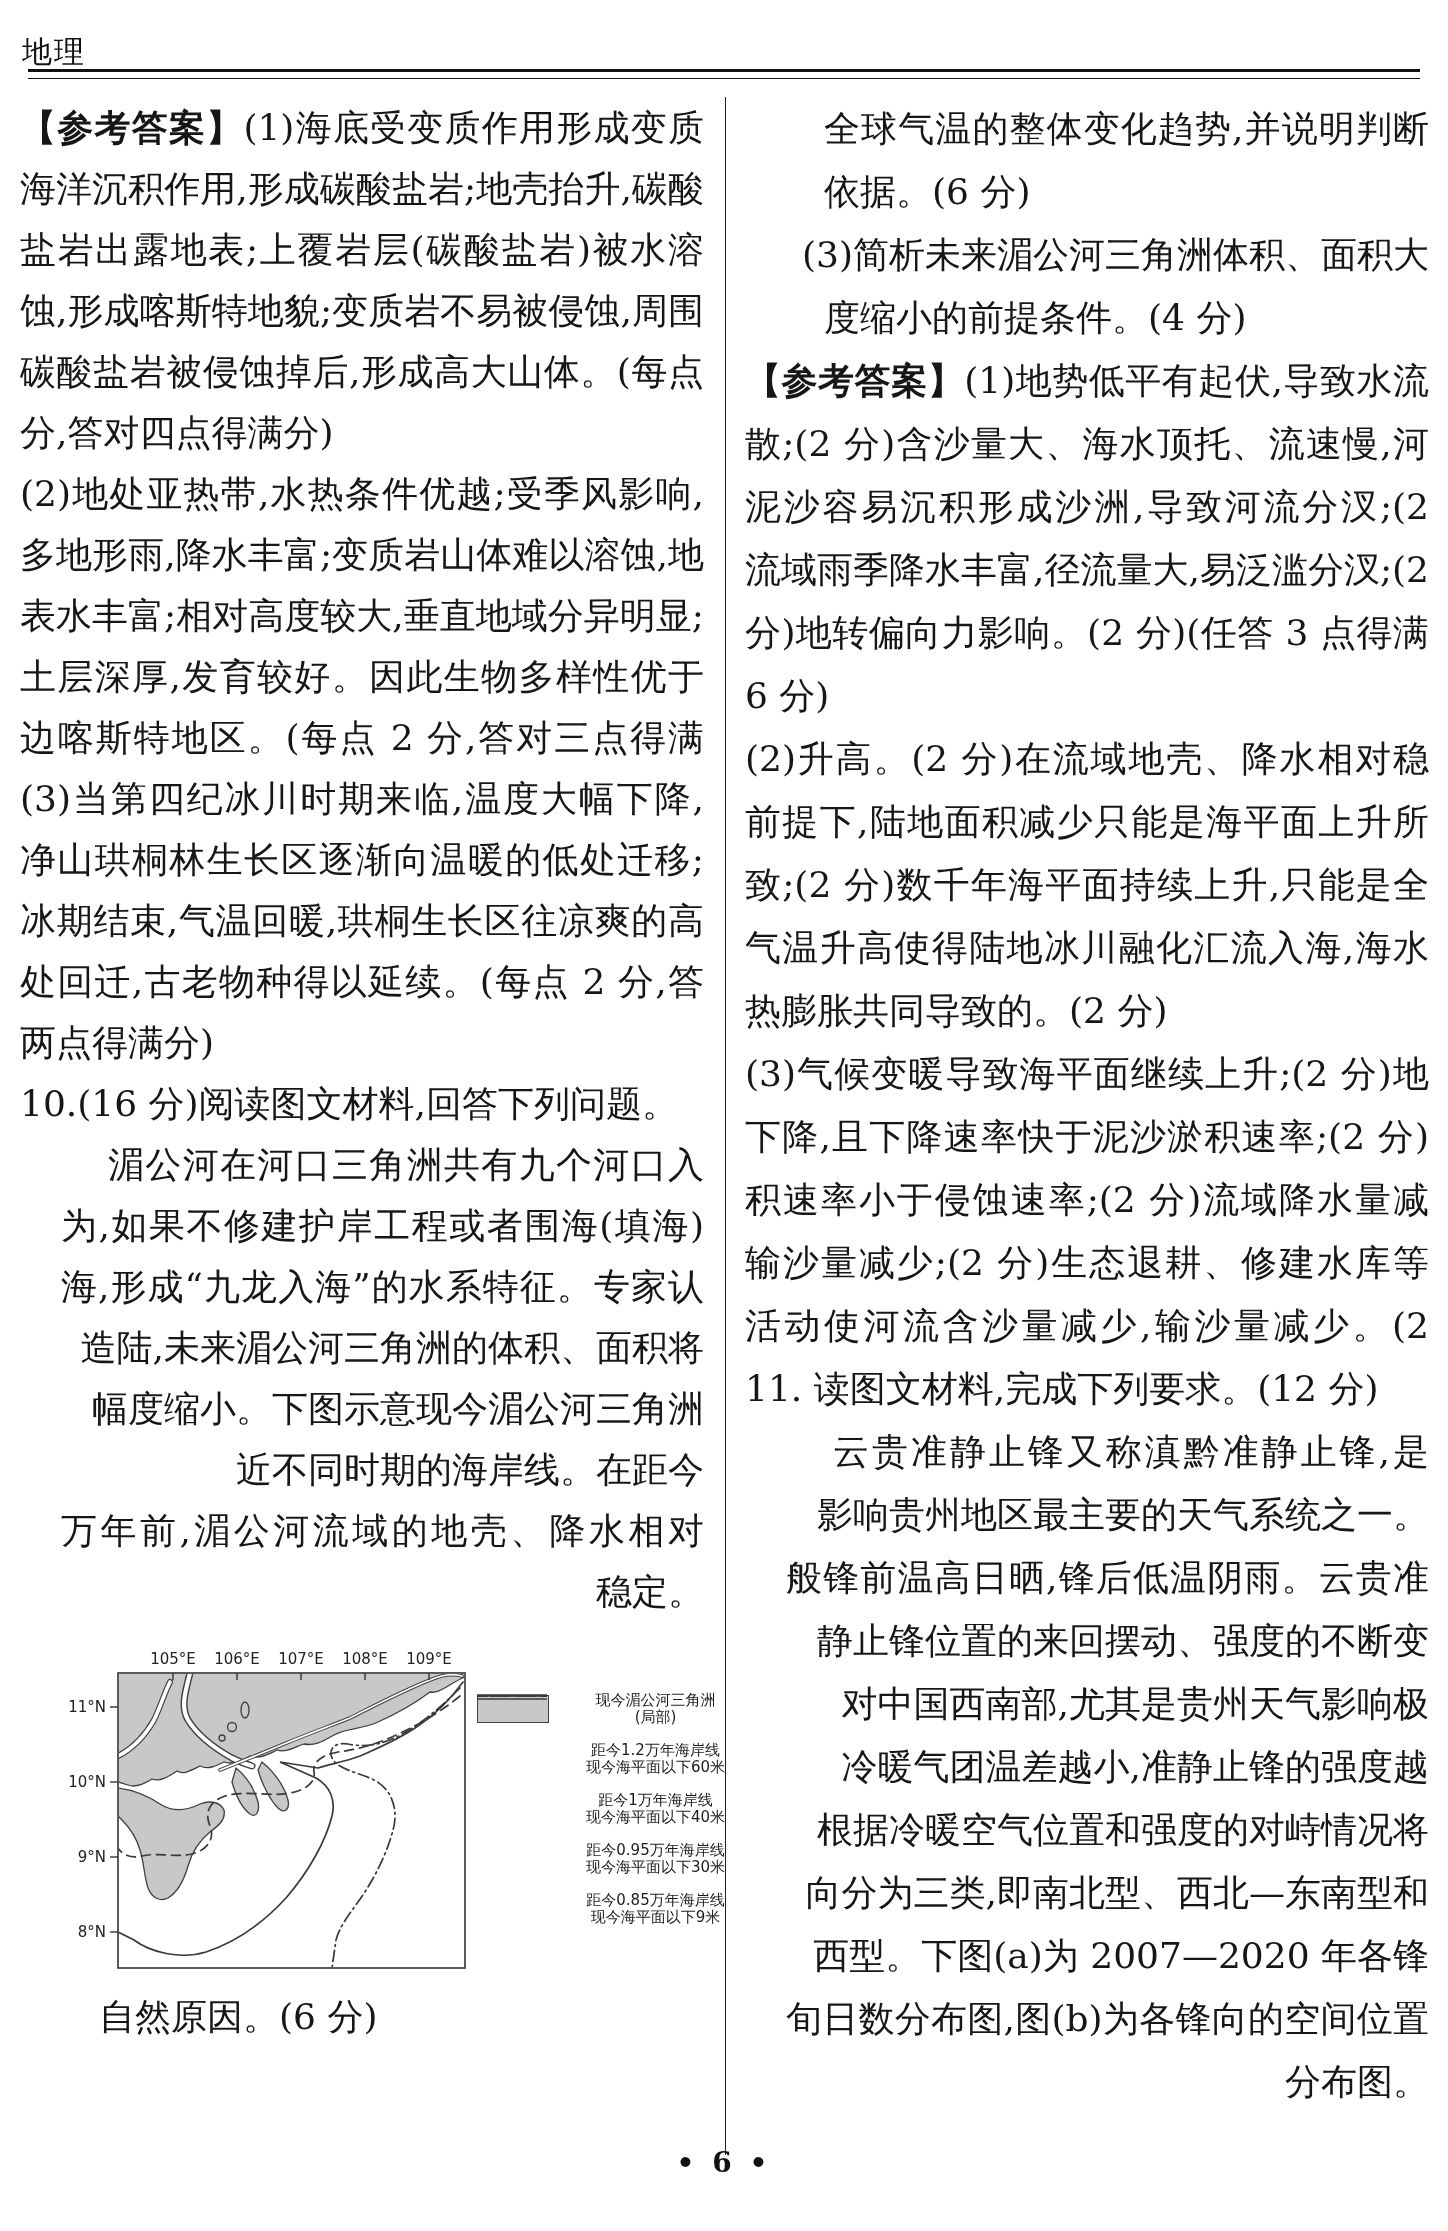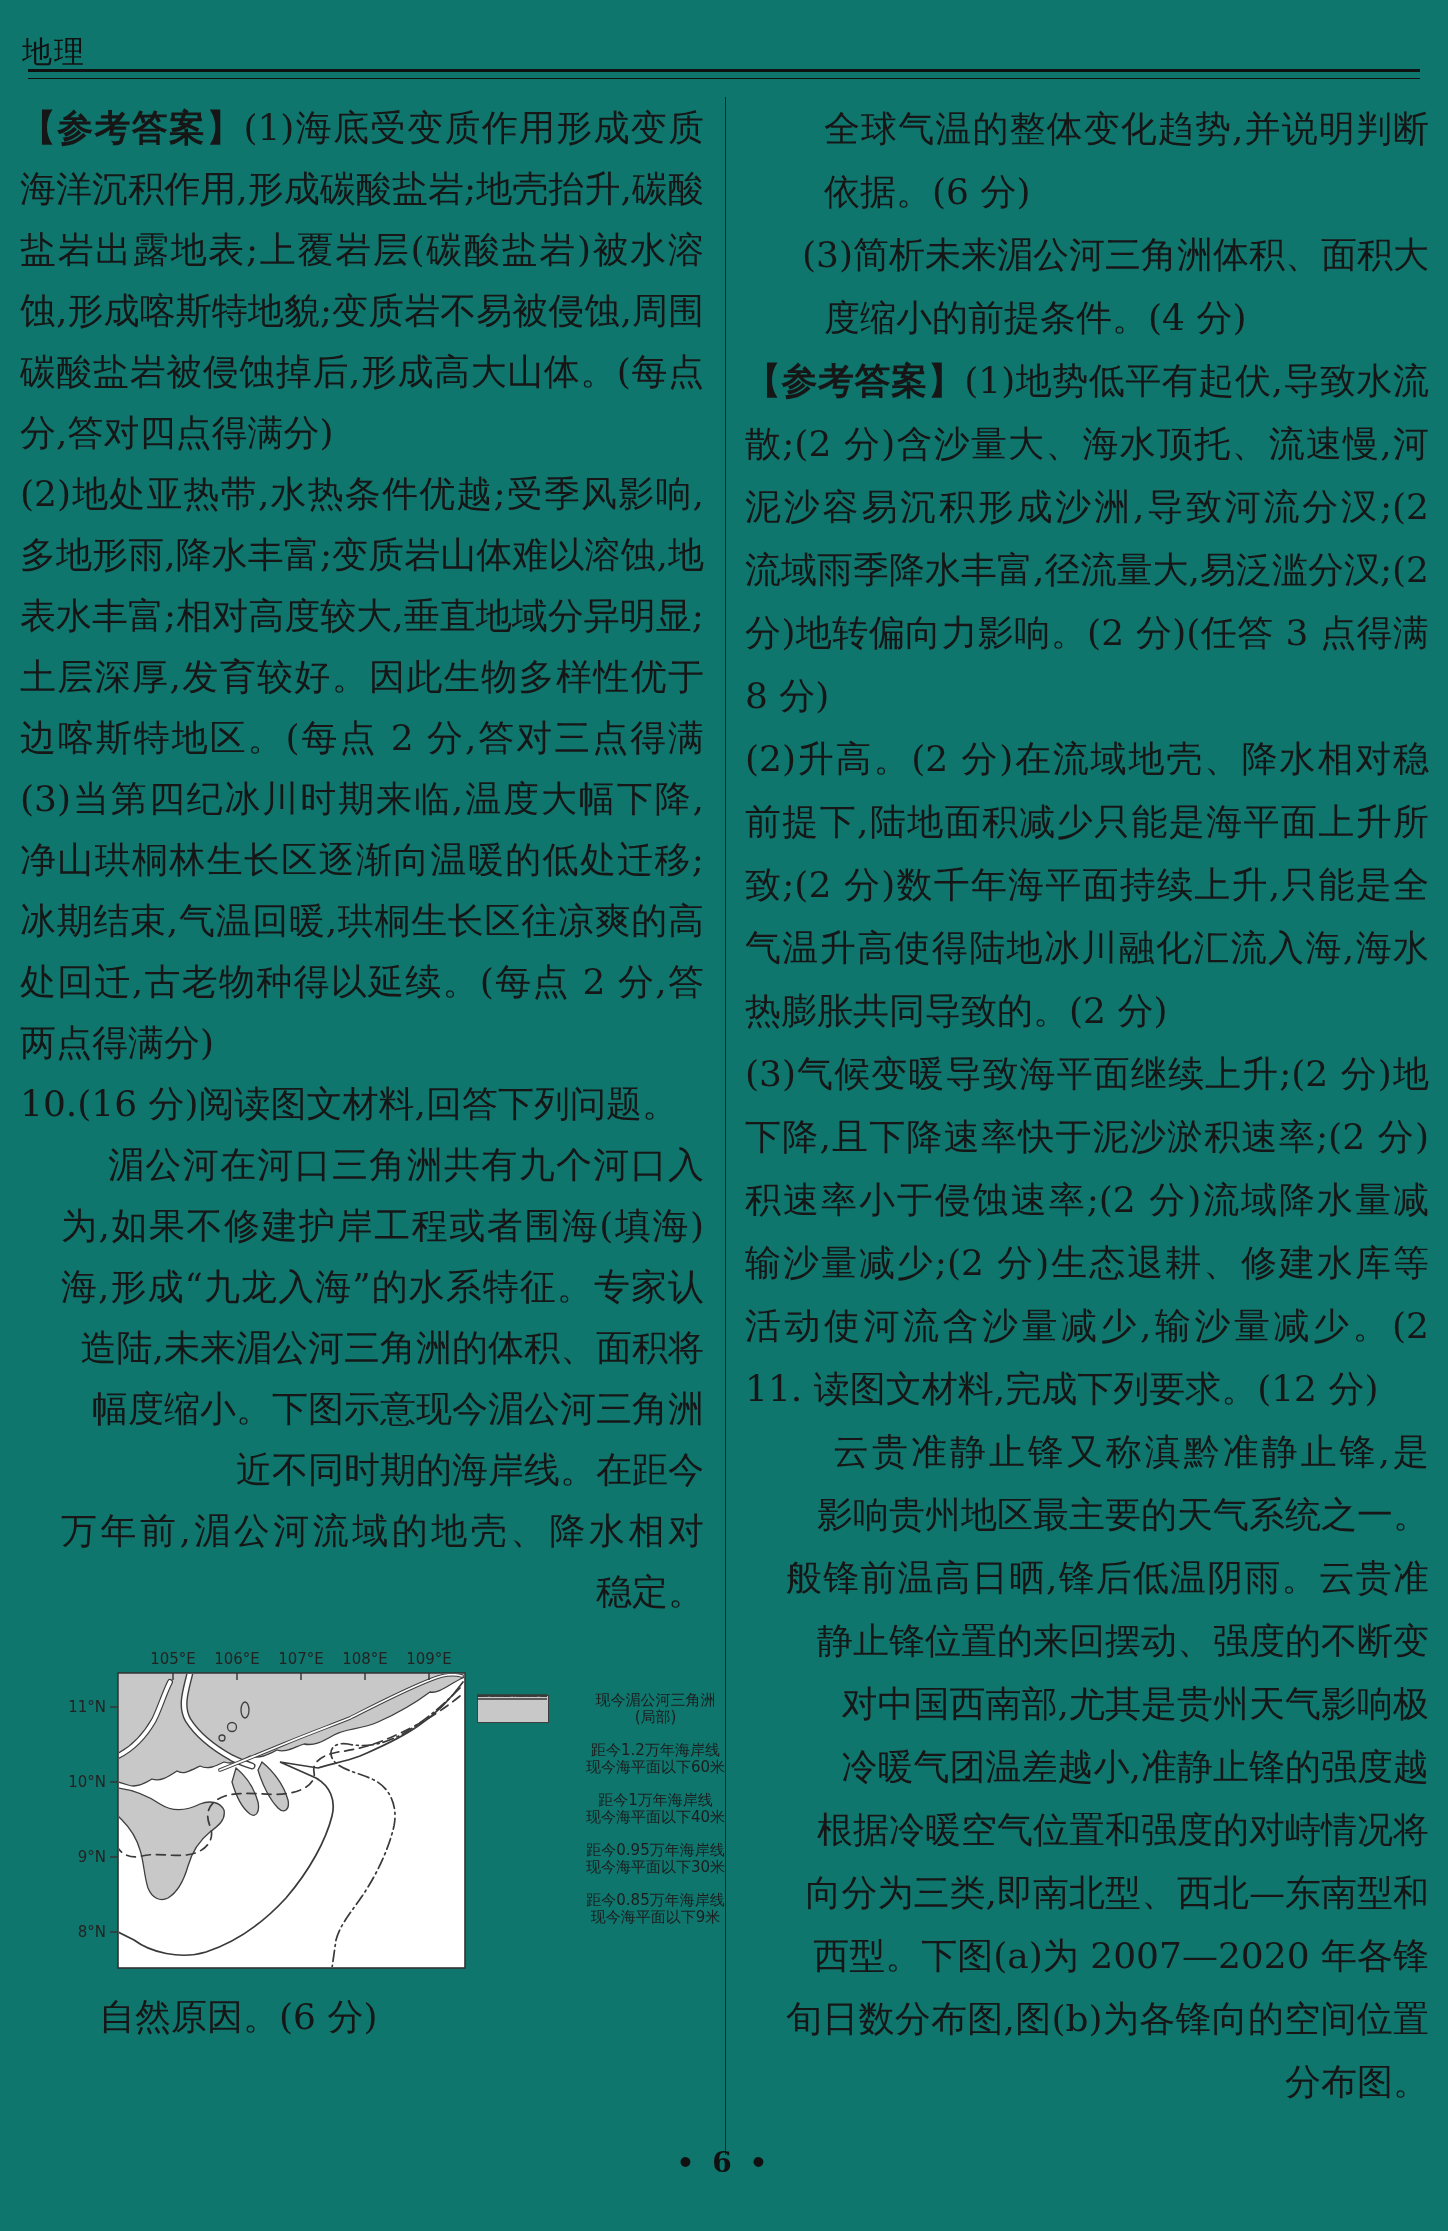--- a/index.html
+++ b/index.html
@@ -1,18 +1,18 @@
 <!DOCTYPE html>
 <html><head>
 <meta charset="utf-8">
 <style>
   html,body{margin:0;padding:0;background:#9a9a9a;}
   .page{
     position:relative; width:1448px; height:2231px; margin:0 auto;
-    background:#0f766e; color:#141414; overflow:hidden;
+    background:#ffffff; color:#141414; overflow:hidden;
     font-family:"DejaVu Serif", serif;
   }
   
   .subject{
     position:absolute; left:22px; top:32px; font-size:30px; letter-spacing:2px;
     font-family:"DejaVu Serif", serif; color:#111;
   }
   .header-rule{
     position:absolute; left:28px; top:69px; width:1392px; height:6px;
     border-top:3px solid #111; border-bottom:1px solid #111;
@@ -238,21 +238,21 @@
   <div class="col" id="col-right">
       <div class="tline ind2 jfull">全球气温的整体变化趋势,并说明判断</div>
       <div class="tline ind2">依据。(6 分)</div>
       <div class="tline ind1 jfull">(3)简析未来湄公河三角洲体积、面积大幅</div>
       <div class="tline ind2">度缩小的前提条件。(4 分)</div>
       <div class="tline ind0 jfull"><b>【参考答案】</b>(1)地势低平有起伏,导致水流分</div>
       <div class="tline ind0 jfull">散;(2 分)含沙量大、海水顶托、流速慢,河口段</div>
       <div class="tline ind0 jfull">泥沙容易沉积形成沙洲,导致河流分汊;(2 分)</div>
       <div class="tline ind0 jfull">流域雨季降水丰富,径流量大,易泛滥分汊;(2</div>
       <div class="tline ind0 jfull">分)地转偏向力影响。(2 分)(任答 3 点得满分</div>
-      <div class="tline ind0">8 分)</div>
+      <div class="tline ind0">6 分)</div>
       <div class="tline ind0 jfull">(2)升高。(2 分)在流域地壳、降水相对稳定的</div>
       <div class="tline ind0 jfull">前提下,陆地面积减少只能是海平面上升所</div>
       <div class="tline ind0 jfull">致;(2 分)数千年海平面持续上升,只能是全球</div>
       <div class="tline ind0 jfull">气温升高使得陆地冰川融化汇流入海,海水受</div>
       <div class="tline ind0">热膨胀共同导致的。(2 分)</div>
       <div class="tline ind0 jfull">(3)气候变暖导致海平面继续上升;(2 分)地壳</div>
       <div class="tline ind0 jfull">下降,且下降速率快于泥沙淤积速率;(2 分)沉</div>
       <div class="tline ind0 jfull">积速率小于侵蚀速率;(2 分)流域降水量减少,</div>
       <div class="tline ind0 jfull">输沙量减少;(2 分)生态退耕、修建水库等人类</div>
       <div class="tline ind0 jfull">活动使河流含沙量减少,输沙量减少。(2 分)</div>

